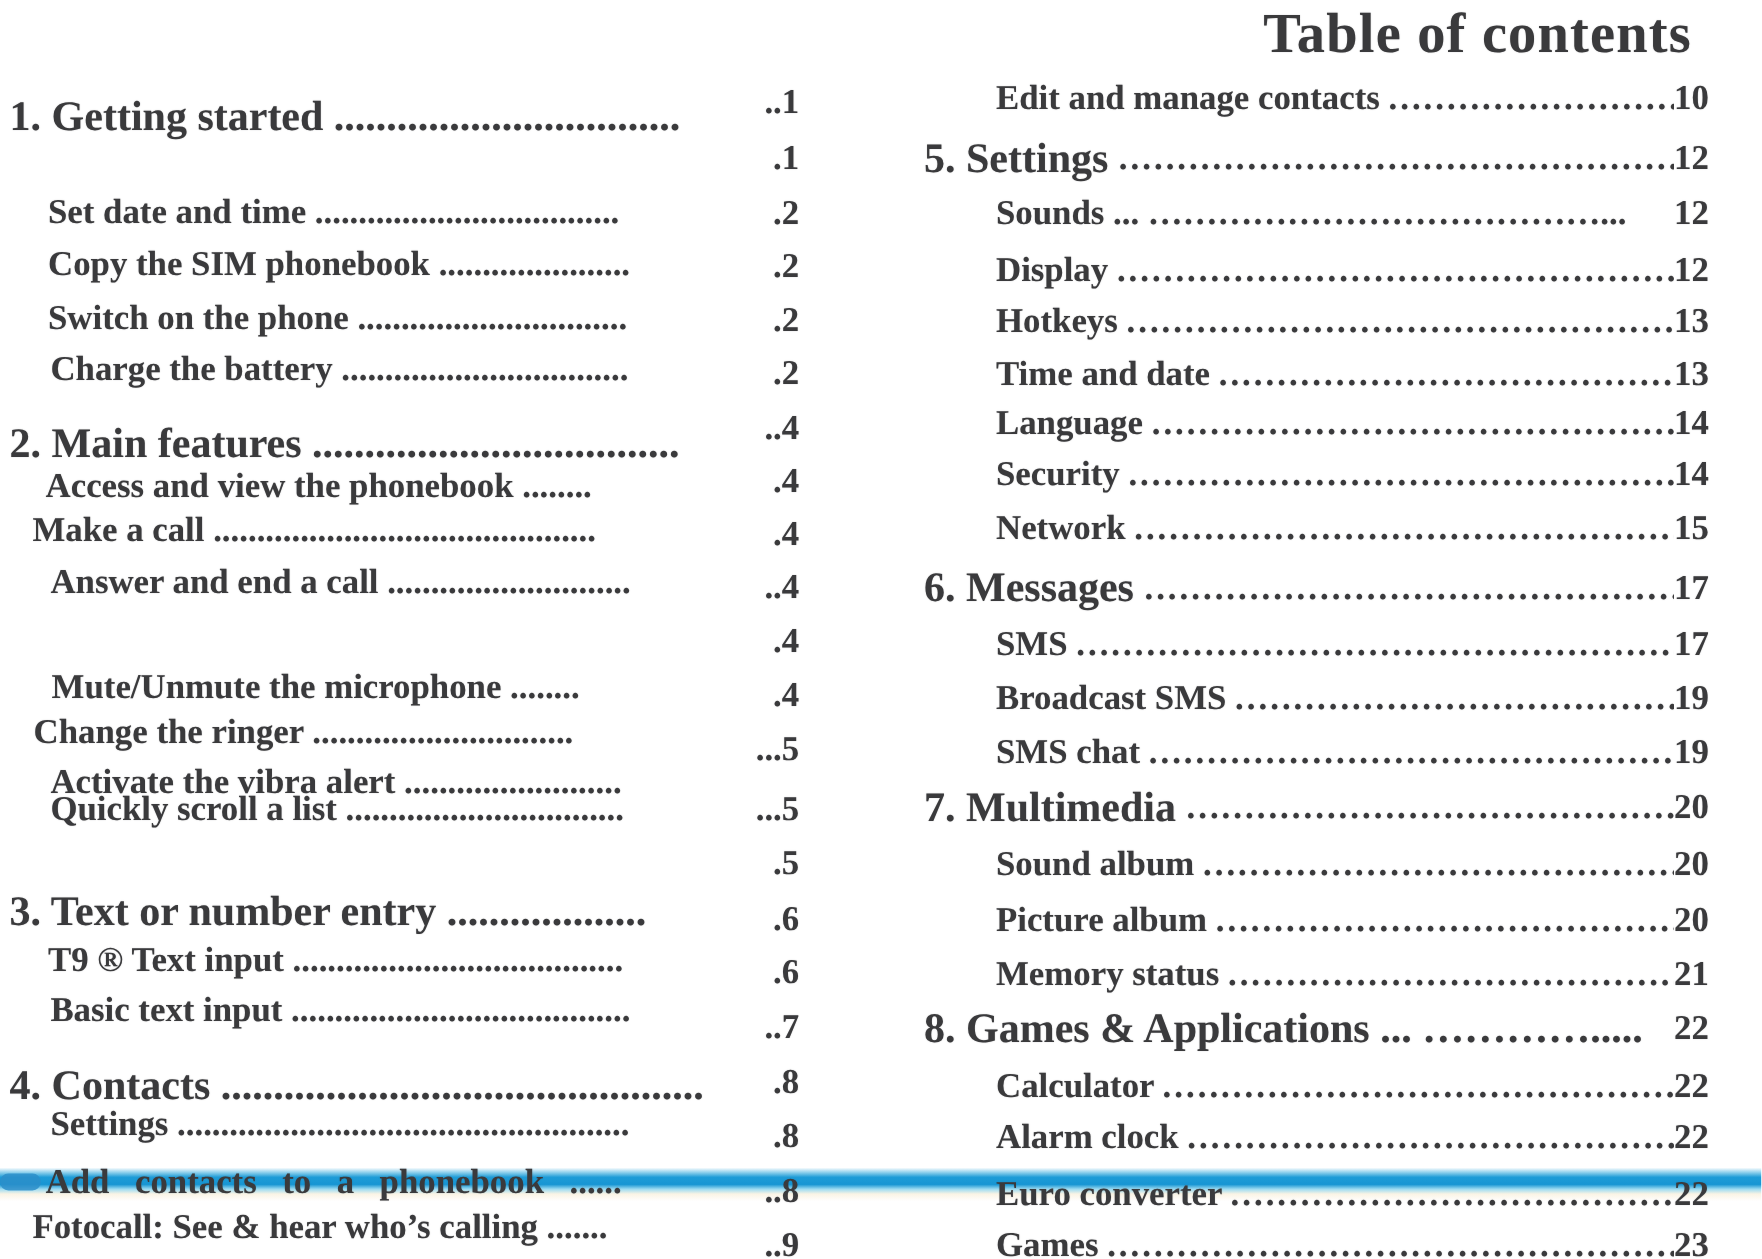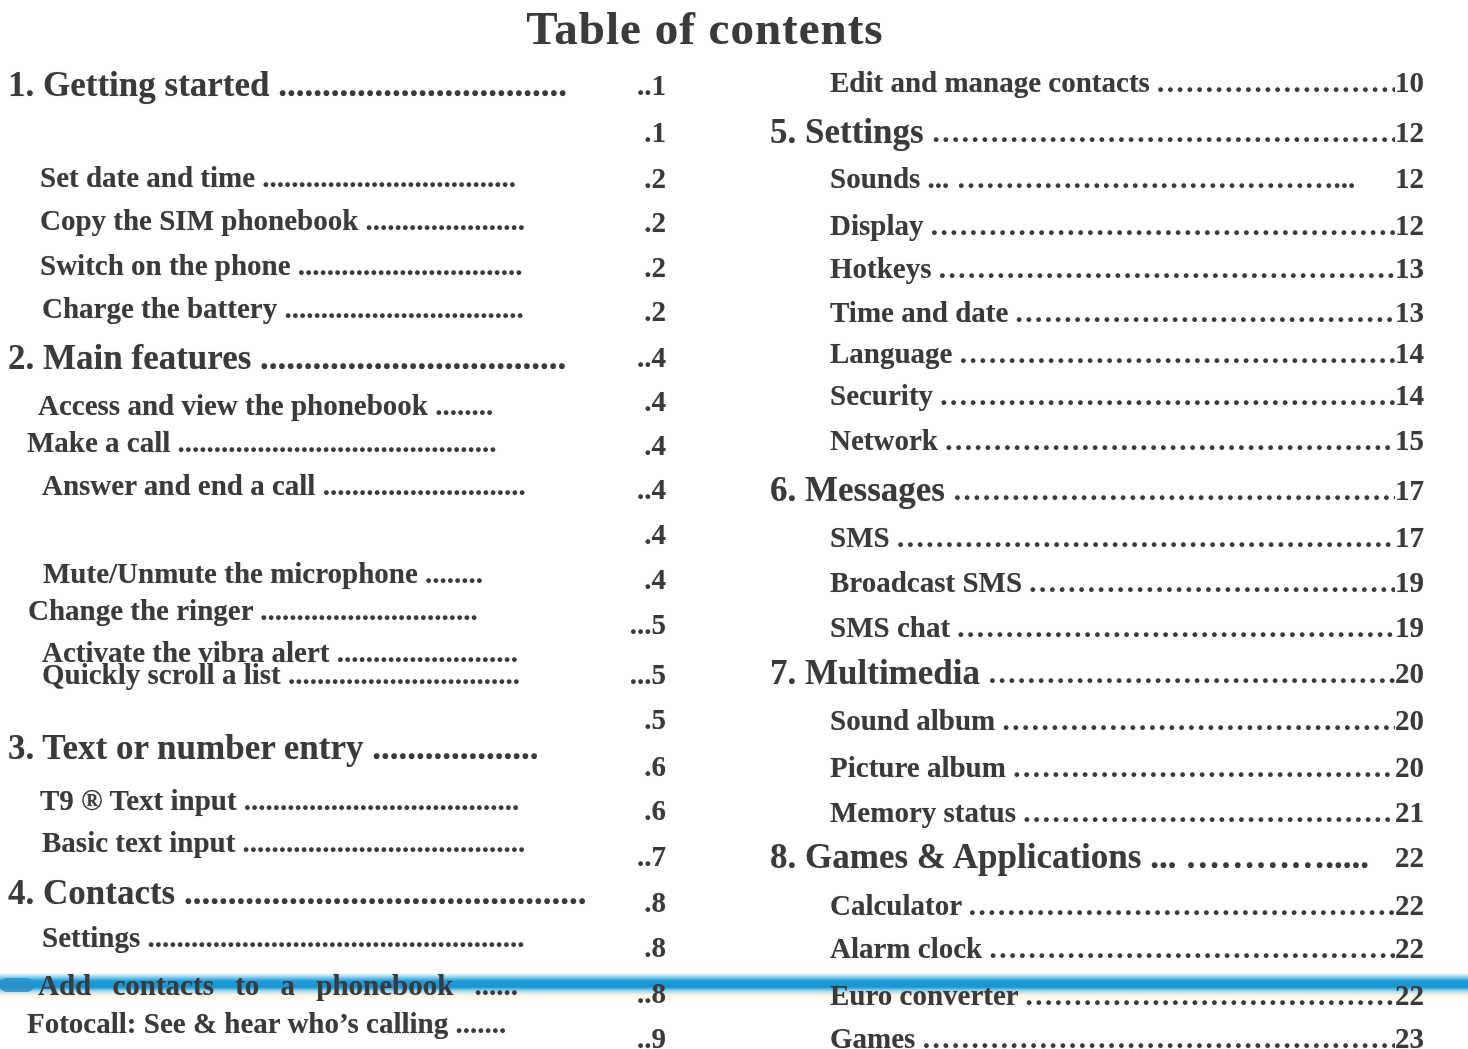--- a/index.html
+++ b/index.html
@@ -2,26 +2,26 @@
 <html><head>
 <meta charset="utf-8">
 <style>
   html,body{margin:0;padding:0;background:#ffffff;}
   .page{
     position:relative;width:1468px;height:1049px;background:#ffffff;overflow:hidden;
     font-family:"Liberation Serif","DejaVu Serif",serif;font-weight:bold;color:#3a3a3c;
     text-shadow:0 0 1px rgba(58,58,60,0.35);
   }
   .title{
-    position:absolute;top:0;left:0;width:1410px;text-align:center;
+    position:absolute;top:0;left:0;width:1410px;text-align:right;
     font-size:47px;line-height:56px;letter-spacing:1px;z-index:2;
   }
   
   .lrow{position:absolute;white-space:nowrap;font-size:29px;line-height:36px;max-width:555px;overflow:hidden;z-index:2;}
-  .lrow.head{font-size:35px;line-height:40px;max-width:585px;}
+  .lrow.head{font-size:35px;line-height:40px;max-width:585px;margin-top:12px;}
   .lrow.wide{word-spacing:14px;}
   .lnum{position:absolute;left:598px;width:68px;text-align:right;font-size:29px;line-height:36px;z-index:2;}
   
   .rcol{position:absolute;left:770px;top:0;width:654px;height:1049px;z-index:2;}
   .rrow{position:absolute;left:0;right:0;display:flex;align-items:center;font-size:29px;line-height:36px;overflow:hidden;}
   .rrow.sub{padding-left:60px;}
   .rrow.head{font-size:35px;line-height:40px;}
   .rlbl{white-space:pre;flex-shrink:1;overflow:hidden;}
   .rdots{flex:1;overflow:hidden;white-space:nowrap;letter-spacing:2.5px;font-size:29px;}
   .spacer{flex:1;}

